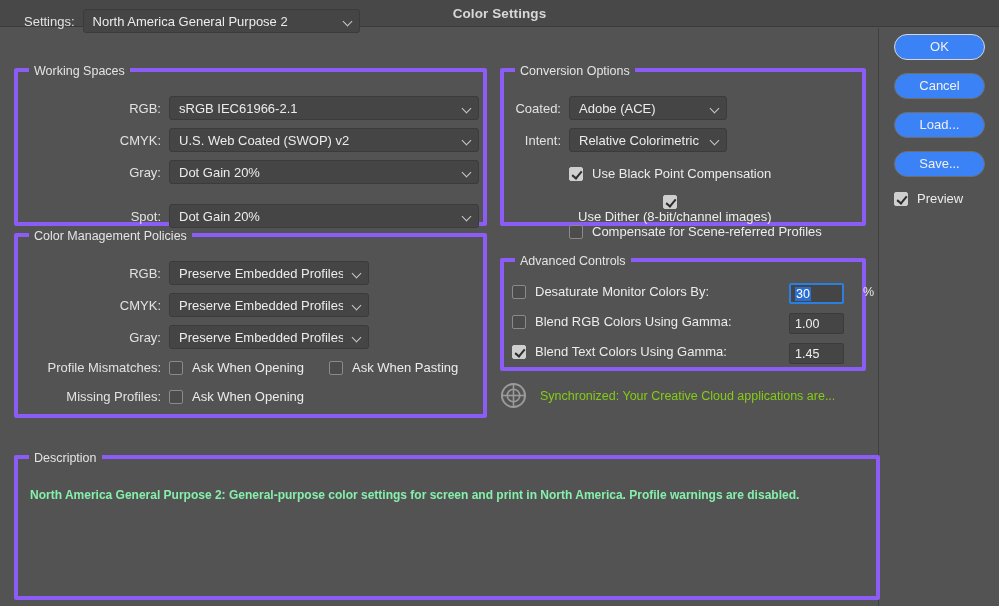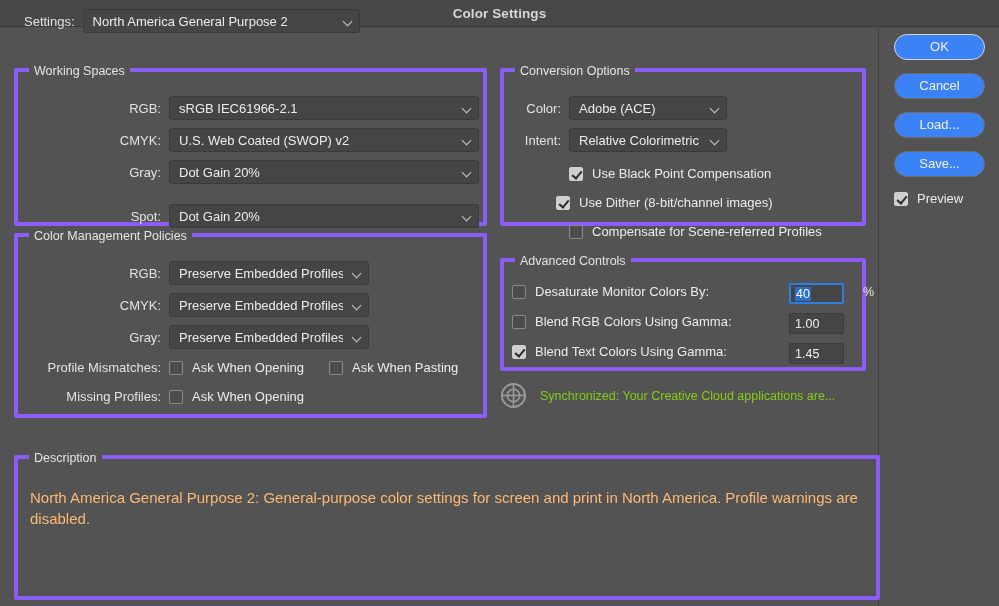--- a/index.html
+++ b/index.html
@@ -225,23 +225,24 @@
     font-size: 12.5px;
     color: #84cc16;
     margin-left: 13px;
     white-space: nowrap;
   }
 
   .desc-text {
     position: absolute;
     left: 12px;
     top: 28px;
-    font-size: 15px;
-    color: #fdba74;
+    font-size: 12px;
+    color: #86efac;
     line-height: 1.4;
+    font-weight: bold;
   }
 </style>
 </head>
 <body>
 
 <div id="dialog">
 
   <div class="titlebar">
     <span class="titlebar-text">Color Settings</span>
   </div>
@@ -337,61 +338,61 @@
         <span class="cb off"></span>
         <span class="cb-label">Ask When Opening</span>
       </div>
     </div>
   </div>
 
   <div class="group" style="left:500px; top:68px; width:366px; height:158px;">
     <span class="group-title">Conversion Options</span>
 
     <div class="field-row" style="left:0px; top:24px;">
-      <span class="field-label" style="width:57px;">Color:</span>
+      <span class="field-label" style="width:57px;">Coated:</span>
       <div class="select" style="width:158px; margin-left:8px;">
         <span class="sel-text">Adobe (ACE)</span>
         <span class="chev"></span>
       </div>
     </div>
 
     <div class="field-row" style="left:0px; top:56px;">
       <span class="field-label" style="width:57px;">Intent:</span>
       <div class="select" style="width:158px; margin-left:8px;">
         <span class="sel-text">Relative Colorimetric</span>
         <span class="chev"></span>
       </div>
     </div>
 
     <div class="cb-row" style="position:absolute; left:65px; top:94px;">
       <span class="cb on"></span>
       <span class="cb-label">Use Black Point Compensation</span>
     </div>
 
-    <div class="cb-row" style="position:absolute; left:52px; top:123px;">
+    <div class="cb-row" style="position:absolute; left:65px; top:123px;flex-direction:column;">
       <span class="cb on"></span>
       <span class="cb-label">Use Dither (8-bit/channel images)</span>
     </div>
 
     <div class="cb-row" style="position:absolute; left:65px; top:152px;">
       <span class="cb off"></span>
       <span class="cb-label">Compensate for Scene-referred Profiles</span>
     </div>
   </div>
 
   <div class="group" style="left:500px; top:258px; width:366px; height:113px;">
     <span class="group-title">Advanced Controls</span>
 
     <div class="field-row" style="left:8px; top:22px; width:350px;">
       <div class="cb-row">
         <span class="cb off"></span>
         <span class="cb-label">Desaturate Monitor Colors By:</span>
       </div>
       <div class="num focused" style="position:absolute; left:277px; top:-1px;">
-        <span class="selected-text">40</span>
+        <span class="selected-text">30</span>
       </div>
       <span class="pct" style="position:absolute; left:342px;">%</span>
     </div>
 
     <div class="field-row" style="left:8px; top:52px; width:350px;">
       <div class="cb-row">
         <span class="cb off"></span>
         <span class="cb-label">Blend RGB Colors Using Gamma:</span>
       </div>
       <div class="num" style="position:absolute; left:277px; top:-1px;">

